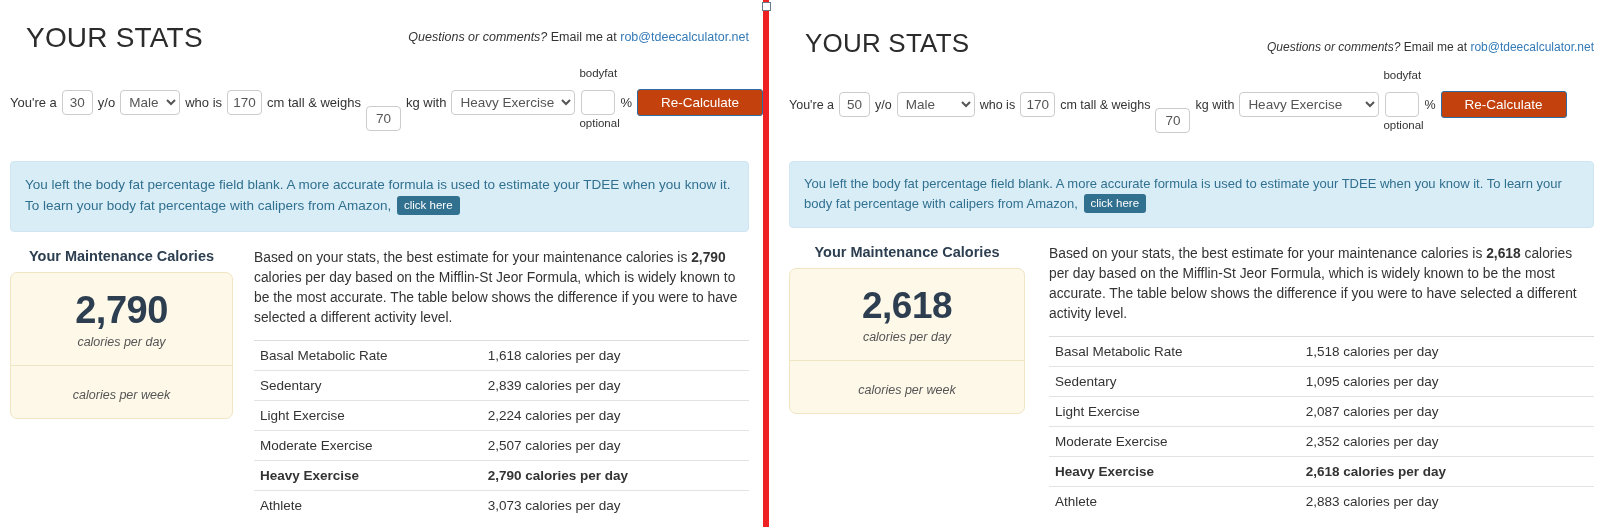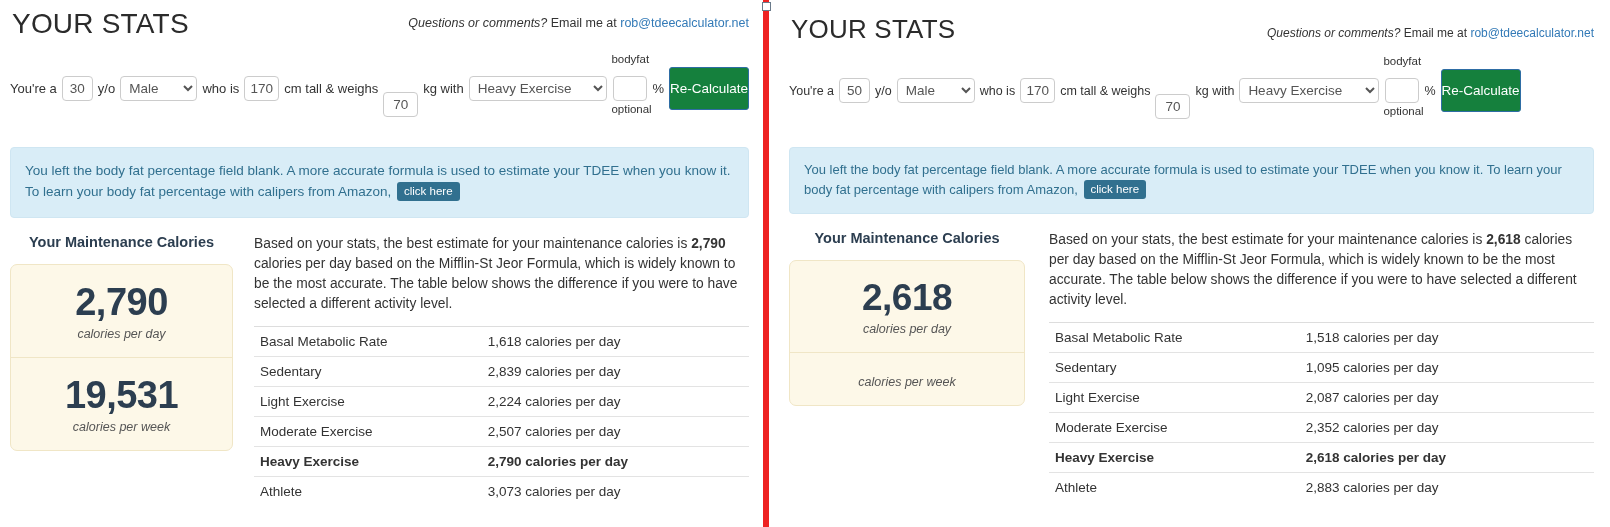--- a/index.html
+++ b/index.html
@@ -48,21 +48,21 @@
   
   .hdr {
     position: relative;
     padding: 0;
   }
   .title {
     font-size: 28px;
     font-weight: 400;
     color: #2b2b2b;
     letter-spacing: 0.2px;
-    margin: 2px;
+    margin: 16px;
     line-height: 1;
   }
   .contact {
     position: absolute;
     right: 0;
     top: 6px;
     font-size: 12.5px;
     color: #333;
     white-space: nowrap;
   }
@@ -107,25 +107,25 @@
     height: 25px;
     padding: 0 4px;
     outline: none;
   }
   select.sex { width: 78px; }
   select.act { width: 140px; }
   .btn-primary {
     font-family: "Liberation Sans", sans-serif;
     font-size: 13.5px;
     color: #ffffff;
-    background: #15803d;
+    background: #c2410c;
     border: 1px solid #2e6da4;
     border-radius: 3px;
-    height: 43px;
-    padding: 0 0;
+    height: 27px;
+    padding: 0 23px;
     cursor: pointer;
     line-height: 1;
   }
 
   
   .bf-wrap {
     position: relative;
     display: flex;
   }
   .bf-top, .bf-bot {
@@ -161,21 +161,21 @@
   }
 
   
   .results { display: flex; }
   .col-card { flex: none; }
   .card-title {
     text-align: center;
     font-size: 14.5px;
     font-weight: bold;
     color: #2c3e50;
-    margin-bottom: 14px;
+    margin-bottom: 8px;
   }
   .card {
     background: #fdf8e8;
     border: 1px solid #f0e6c6;
     border-radius: 7px;
   }
   .card-cell {
     text-align: center;
     padding: 18px 10px 16px;
   }
@@ -282,21 +282,20 @@
 
       <div class="results">
         <div class="col-card">
           <div class="card-title">Your Maintenance Calories</div>
           <div class="card">
             <div class="card-cell">
               <div class="big">2,790</div>
               <div class="sub">calories per day</div>
             </div>
             <div class="card-cell">
-              <div class="big">19,531</div>
               <div class="sub">calories per week</div>
             </div>
           </div>
         </div>
         <div class="col-desc">
           <p class="desc"><span>Based on your stats, the best estimate for your maintenance calories is </span><b>2,790</b><span> calories per day based on the Mifflin-St Jeor Formula, which is widely known to be the most accurate. The table below shows the difference if you were to have selected a different activity level.</span></p>
           <table class="levels">
             <tbody>
                 <tr>
                   <td class="name">Basal Metabolic Rate</td>

